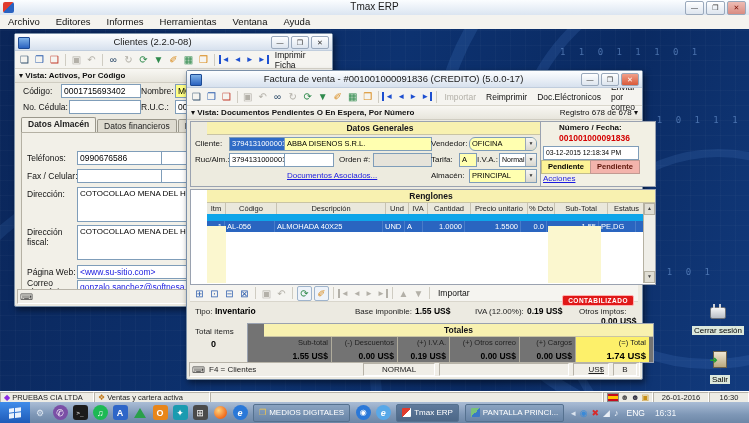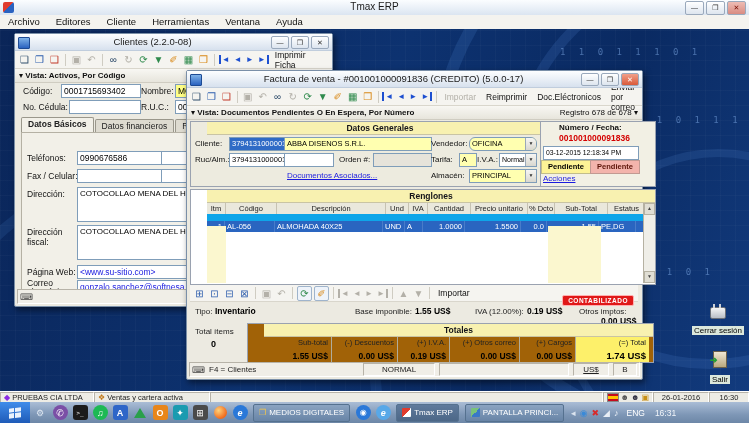--- a/index.html
+++ b/index.html
@@ -114,21 +114,21 @@
     <div class="winbtns">
       <div class="wb">—</div>
       <div class="wb">❐</div>
       <div class="wb close-red">✕</div>
     </div>
   </div>
 
   <div class="abs menubar">
     <span class="menuitem">Archivo</span>
     <span class="menuitem">Editores</span>
-    <span class="menuitem">Cliente</span>
+    <span class="menuitem">Informes</span>
     <span class="menuitem">Herramientas</span>
     <span class="menuitem">Ventana</span>
     <span class="menuitem">Ayuda</span>
   </div>
 
   <div class="abs mdi">
     <div class="arc" style="left:430px;top:-140px;width:520px;height:520px;border:12px solid rgba(70,125,195,.22);"></div>
     <div class="arc" style="left:510px;top:-60px;width:380px;height:380px;border:10px solid rgba(60,110,180,.26);"></div>
     <div class="arc" style="left:560px;top:120px;width:300px;height:300px;border:8px solid rgba(85,135,205,.18);"></div>
     <div class="arc" style="left:-80px;top:140px;width:440px;height:440px;border:11px solid rgba(60,110,180,.2);"></div>
@@ -191,21 +191,21 @@
     <span class="lbl" style="left:8px;top:52px;">Código:</span>
     <div class="inp" style="left:46px;top:50px;width:74px;">0001715693402</div>
     <span class="lbl" style="left:126px;top:52px;">Nombre:</span>
     <div class="inp bright" style="left:160px;top:50px;width:148px;">MORALES CACHIMU</div>
     <span class="lbl" style="left:8px;top:68px;">No. Cédula:</span>
     <div class="inp" style="left:54px;top:66px;width:66px;"></div>
     <span class="lbl" style="left:126px;top:68px;">R.U.C.:</span>
     <div class="inp" style="left:160px;top:66px;width:148px;">0001715693402</div>
 
     <div class="tabs" style="left:6px;top:84px;">
-      <div class="tab active">Datos Básicos</div>
+      <div class="tab active">Datos Almacén</div>
       <div class="tab">Datos financieros</div>
       <div class="tab">Referencias</div>
       <div class="tab">Valores p</div>
     </div>
     <div class="panel" style="left:6px;top:98px;width:303px;height:158px;"></div>
 
     <span class="lbl" style="left:12px;top:119px;">Teléfonos:</span>
     <div class="inp" style="left:62px;top:117px;width:80px;">0990676586</div>
     <div class="inp" style="left:146px;top:117px;width:90px;"></div>
     <span class="lbl" style="left:12px;top:137px;">Fax / Celular:</span>
@@ -381,21 +381,21 @@
     <span class="abs infoval" style="left:28px;top:235px;">Inventario</span>
     <span class="abs infolbl" style="left:168px;top:236px;">Base imponible:</span>
     <span class="abs infoval" style="left:228px;top:235px;">1.55 US$</span>
     <span class="abs infolbl" style="left:288px;top:236px;">IVA (12.00%):</span>
     <span class="abs infoval" style="left:340px;top:235px;">0.19 US$</span>
     <span class="abs infolbl" style="left:392px;top:236px;">Otros imptos:</span>
     <span class="abs infoval" style="left:414px;top:245px;">0.00 US$</span>
 
     <span class="abs" style="left:8px;top:256px;font-size:8px;color:#222;">Total ítems</span>
     <span class="abs" style="left:24px;top:268px;font-size:9px;font-weight:bold;">0</span>
-    <div class="grp" style="left:60px;top:252px;width:389px;height:38px;background:#a16207;">
+    <div class="grp" style="left:60px;top:252px;width:389px;height:38px;background:#737373;">
       <div class="grphd">Totales</div>
       <div style="display:flex;height:25px;">
         <div class="totcell" style="width:68px;">
           <div class="l">Sub-total</div>
           <div class="v">1.55 US$</div>
         </div>
         <div class="totcell" style="width:66px;">
           <div class="l">(-) Descuentos</div>
           <div class="v">0.00 US$</div>
         </div>
@@ -416,21 +416,21 @@
           <div class="v" style="font-size:9.5px;">1.74 US$</div>
         </div>
       </div>
     </div>
 
     <div class="statusb">
       <span style="font-size:9px;color:#444;">⌨</span>
       <span>F4 = Clientes</span>
       <span class="sbp" style="margin-left:auto;width:62px;text-align:center;">NORMAL</span>
       <span class="sbp" style="width:120px;"></span>
-      <span class="sbp" style="width:26px;text-align:center;text-decoration:underline;">US$</span>
+      <span class="sbp" style="width:26px;text-align:right;text-decoration:underline;">US$</span>
       <span class="sbp" style="width:14px;text-align:center;">B</span>
     </div>
   </div>
 
   <div class="abs erpstatus" style="z-index:5;">
     <span class="esp" style="width:86px;">
       <span style="color:#8a2be2;font-size:8px;">◆</span>
       <span>PRUEBAS CIA LTDA</span>
     </span>
     <span class="esp" style="width:108px;">

